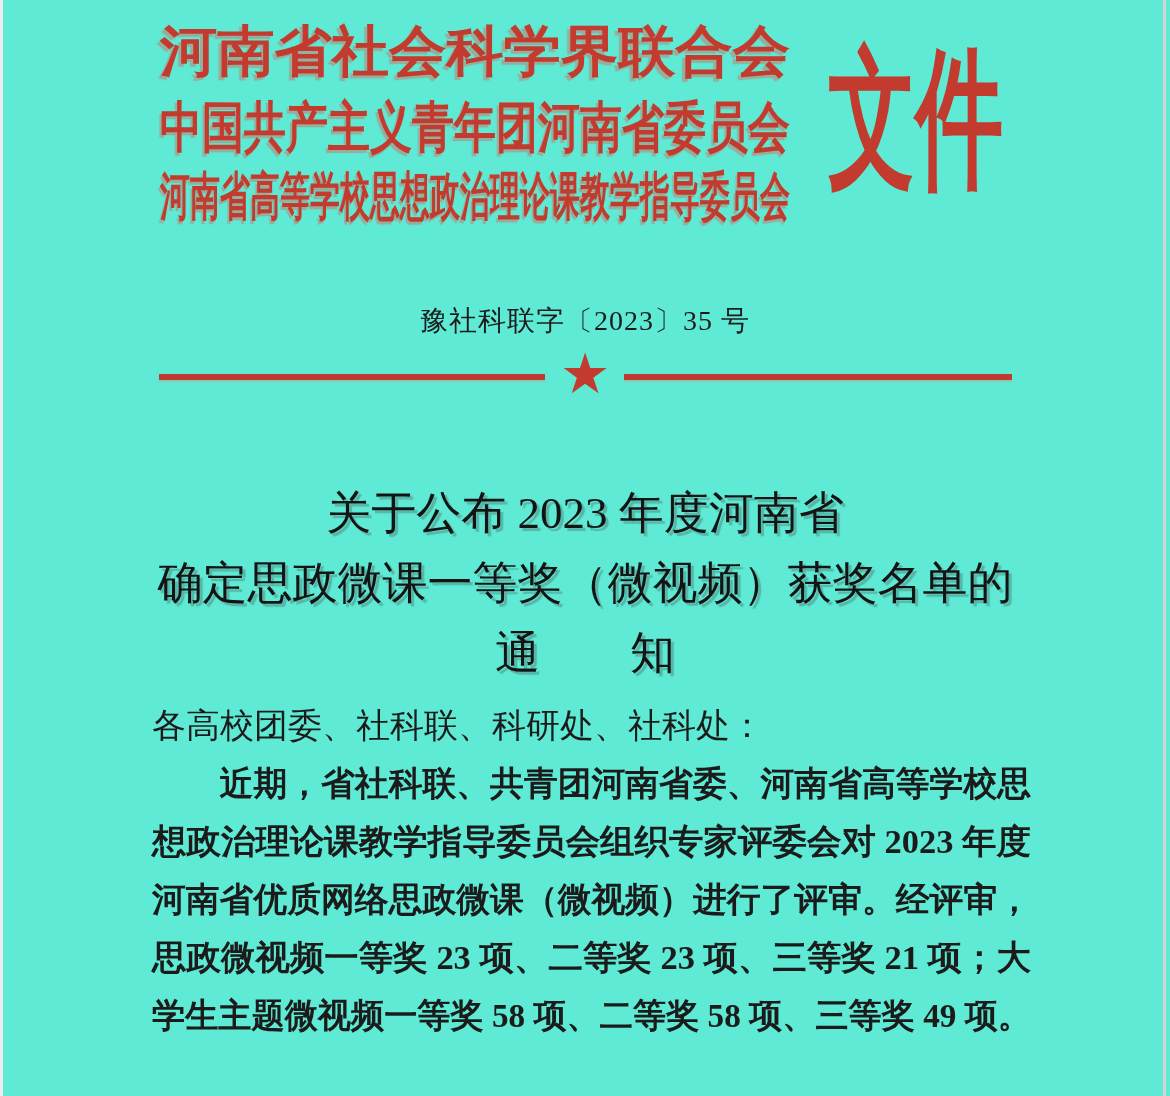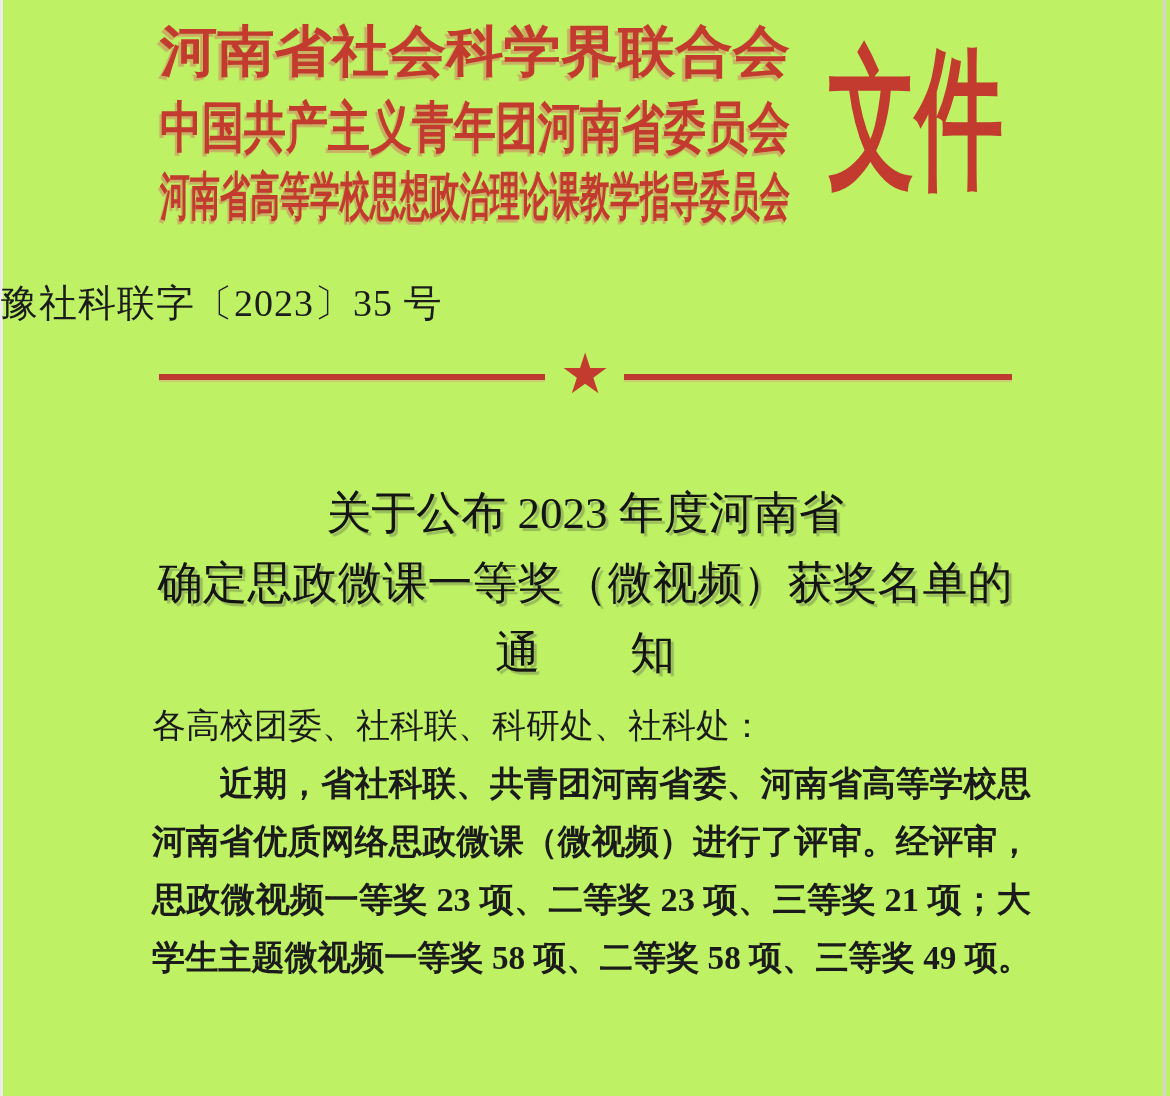--- a/index.html
+++ b/index.html
@@ -1,19 +1,19 @@
 <!DOCTYPE html>
 <html><head>
 <meta charset="utf-8">
 <style>
   html,body{margin:0;padding:0;background:#ffffff;}
   .page{
     position:relative;
     width:1170px;height:1096px;
-    background:#bef264;
+    background:#5eead4;
     overflow:hidden;
     font-family:"Liberation Serif","DejaVu Serif",serif;
   }
   .scan-edge-left{
     position:absolute;left:0;top:0;bottom:0;width:3px;
     background:#ececec;
   }
   .scan-edge-right{
     position:absolute;left:1163px;top:0;bottom:0;width:3px;
     background:#d4d4d4;
@@ -38,23 +38,23 @@
   }
   .doc-type{
     position:absolute;left:828px;top:38px;
     font-size:152px;line-height:164px;
     font-weight:bold;
     color:#c23b2e;
     white-space:nowrap;
   }
   
   .doc-number{
-    position:absolute;left:0;top:280px;width:100%;
-    text-align:left;
-    font-size:38px;line-height:46px;
+    position:absolute;left:0;top:298px;width:100%;
+    text-align:center;
+    font-size:28px;line-height:46px;
     color:#1c1c1c;
     letter-spacing:1px;
   }
   
   .rule-left,.rule-right{
     position:absolute;top:374px;height:6px;
     background:#bf3a31;
     box-shadow:0 2px 1px rgba(224,140,130,0.35);
   }
   .rule-left{left:159px;width:386px;}
@@ -130,20 +130,23 @@
     <div class="title-line">确定思政微课一等奖（微视频）获奖名单的</div>
     <div class="title-line">通　　知</div>
   </div>
 
   <div class="body-block">
     <div class="body-salutation">各高校团委、社科联、科研处、社科处：</div>
     <div class="body-line">
       <span class="fitw" style="transform: scaleX(0.994344);">　　近期，省社科联、共青团河南省委、河南省高等学校思</span>
     </div>
     <div class="body-line">
+      <span class="fitw" style="transform: scaleX(1.01384);">想政治理论课教学指导委员会组织专家评委会对 2023 年度</span>
+    </div>
+    <div class="body-line">
       <span class="fitw" style="transform: scaleX(0.994344);">河南省优质网络思政微课（微视频）进行了评审。经评审，</span>
     </div>
     <div class="body-line">
       <span class="fitw" style="transform: scaleX(1.01384);">思政微视频一等奖 23 项、二等奖 23 项、三等奖 21 项；大</span>
     </div>
     <div class="body-line">
       <span class="fitw" style="transform: scaleX(0.975583);">学生主题微视频一等奖 58 项、二等奖 58 项、三等奖 49 项。</span>
     </div>
   </div>
 

